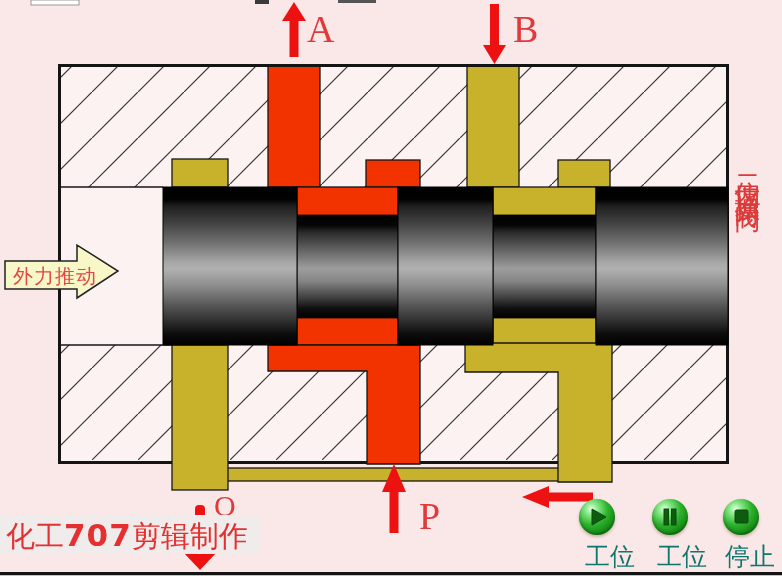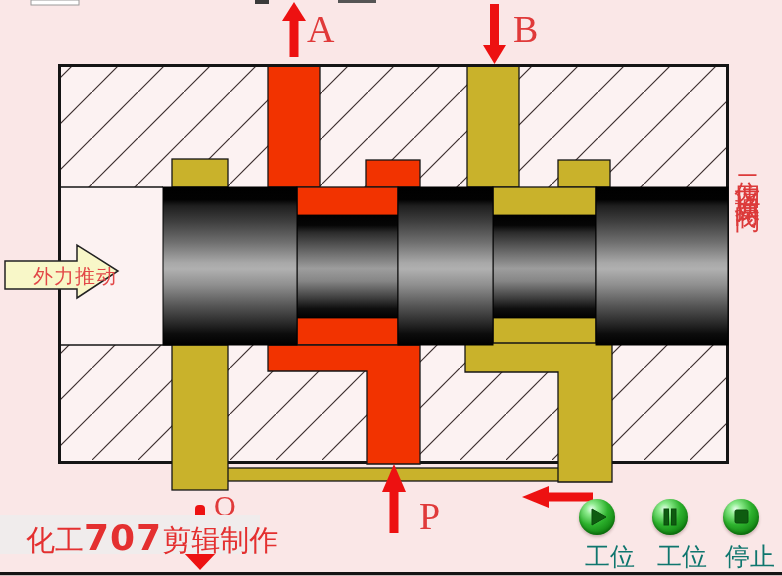--- a/index.html
+++ b/index.html
@@ -1,31 +1,31 @@
 <!DOCTYPE html>
 <html><head>
 <meta charset="utf-8">
 <style>
   html,body{margin:0;padding:0;background:#FAE7E7;}
   .stage{position:relative;width:782px;height:576px;background:#FAE7E7;overflow:hidden;
          font-family:"DejaVu Sans",sans-serif;}
   .stage svg{position:absolute;left:0;top:0;}
-  .overlay{position:absolute;white-space:nowrap;margin-left:20px;}
+  .overlay{position:absolute;white-space:nowrap;}
   .port-label{position:absolute;color:#E03A3A;font-family:"Liberation Serif",serif;
               font-weight:normal;line-height:1;}
   #label-a{left:307px;top:10px;font-size:38px;}
   #label-b{left:513px;top:10px;font-size:38px;}
   #label-p{left:419px;top:497px;font-size:38px;}
   #label-o{left:214px;top:491px;font-size:30px;}
   #side-title{position:absolute;left:735px;top:156px;color:#DC3A3A;font-size:26px;
               writing-mode:vertical-rl;text-orientation:upright;letter-spacing:5px;line-height:1;}
   #push-label{position:absolute;left:13px;top:263px;color:#E24848;font-size:20px;letter-spacing:1px;}
   #credit-band{position:absolute;left:0;top:515px;width:260px;height:39px;background:#F0ECEC;}
   #credit{position:absolute;left:6px;top:518px;color:#E43030;font-size:29px;line-height:1.1;}
-  #credit b{font-size:36px;letter-spacing:1px;}
+  #credit b{font-size:31px;letter-spacing:1px;}
   .ctrl-btn{position:absolute;width:36px;height:36px;border-radius:50%;cursor:pointer;
     background:radial-gradient(circle at 35% 28%,#eafff0 0%,#8fec8f 16%,#2db22d 46%,#128412 76%,#0a5c0a 100%);
     box-shadow:0 2px 3px rgba(60,20,20,.25), inset 0 -2px 3px rgba(0,60,0,.4);}
   .ctrl-btn svg{position:absolute;left:0;top:0;}
   #btn-left{left:579px;top:499px;}
   #btn-right{left:652px;top:499px;}
   #btn-stop{left:723px;top:499px;}
   .btn-label{position:absolute;top:540px;color:#0f766e;font-size:25px;text-align:right;width:70px;}
   #btn-left-label{left:565px;}
   #btn-right-label{left:637px;}

